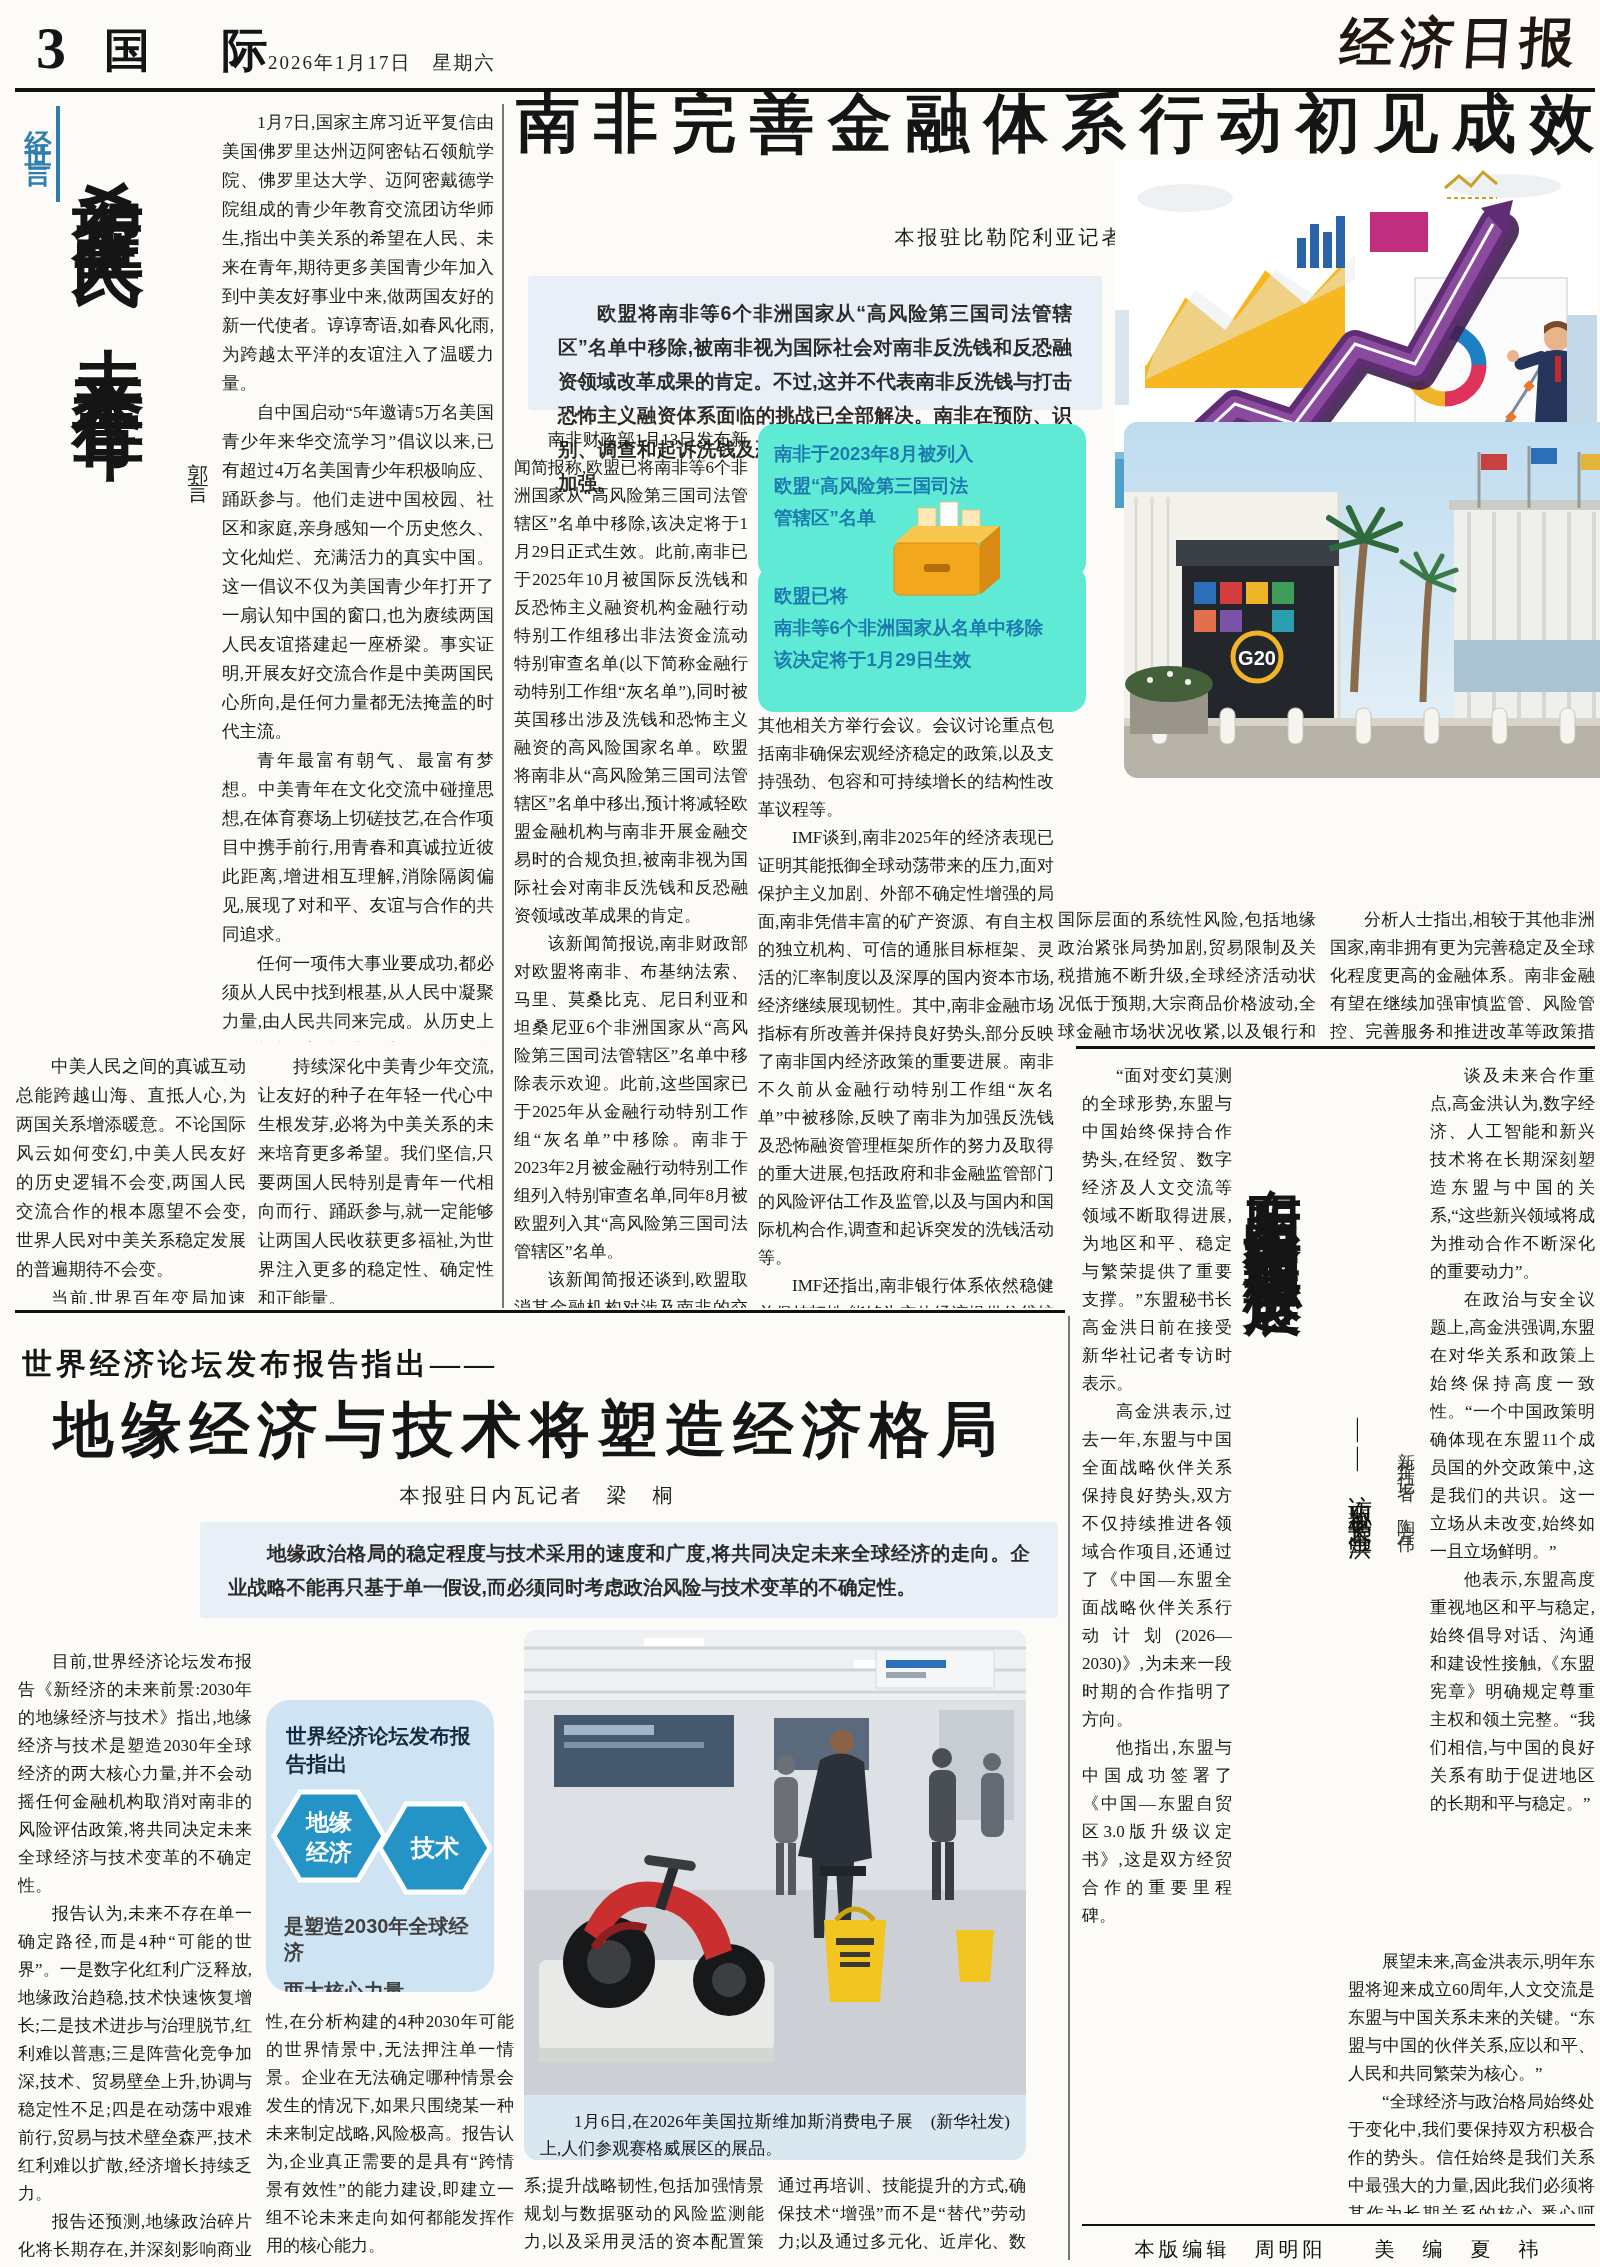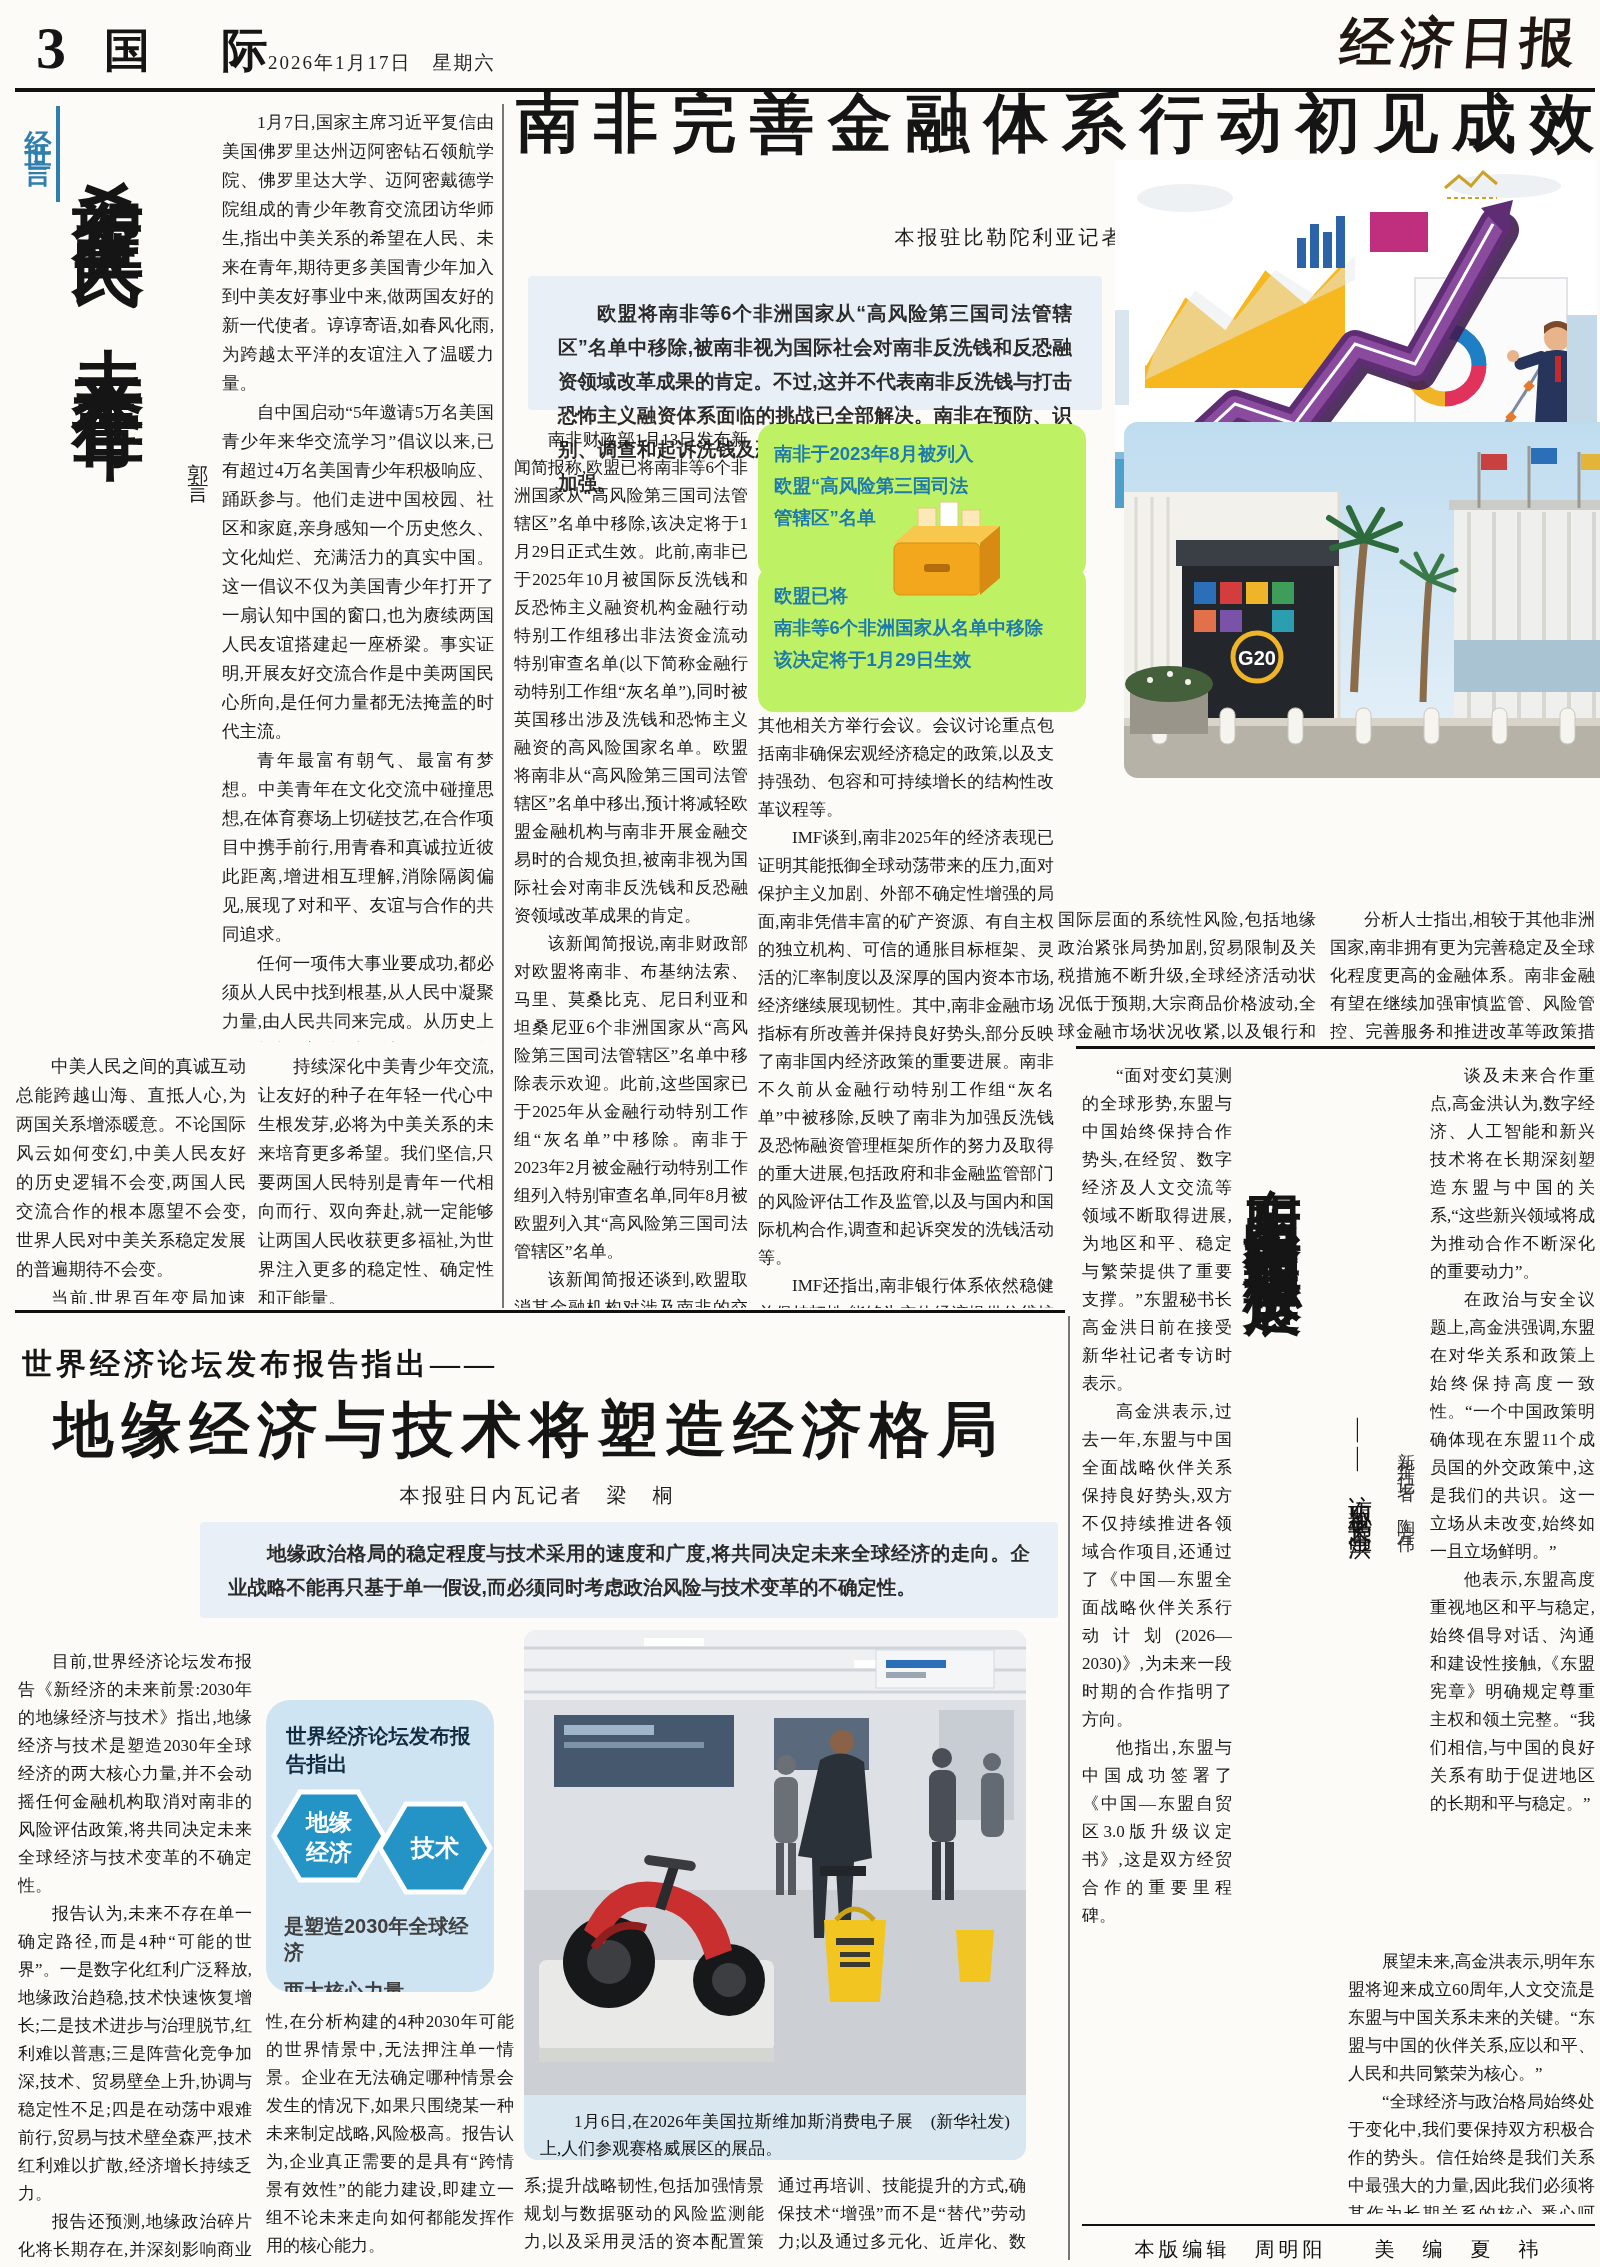--- a/index.html
+++ b/index.html
@@ -23,21 +23,21 @@
   .vert{writing-mode:vertical-rl;text-orientation:mixed;}
   .op-label{font-size:27px;font-weight:bold;letter-spacing:14px;}
   .op-headline{font-size:72px;font-weight:bold;letter-spacing:16px;line-height:1;}
   .op-author{font-size:21px;letter-spacing:18px;color:#222;}
   
   .main-hl{font-size:64px;font-weight:bold;letter-spacing:14px;text-align:center;line-height:1;white-space:nowrap;}
   .byline{font-size:20px;text-align:center;letter-spacing:3px;color:#1c1c1c;}
   .lede{background:#e9eff6;border-radius:4px;}
   .lede p{margin:0;padding:20px 30px;font-family:"Liberation Sans","DejaVu Sans",sans-serif;
           font-weight:600;font-size:19.5px;line-height:34px;text-align:justify;text-indent:2em;color:#2b2b2b;}
-  .infobox{background:#bef264;border-radius:16px;color:#1d7aae;overflow:hidden;
+  .infobox{background:#5eead4;border-radius:16px;color:#1d7aae;overflow:hidden;
            font-family:"Liberation Sans","DejaVu Sans",sans-serif;}
   .infobox p{margin:0;font-size:18.5px;line-height:32px;font-weight:600;text-indent:0;}
   .caption-block{border-radius:14px;overflow:hidden;background:#d9e7f0;}
   .caption{background:#d9e7f0;font-size:17px;line-height:27px;padding:9px 16px 10px 16px;text-align:justify;}
   .caption p{margin:0;text-indent:2em;}
   .caption .credit{float:right;text-indent:0;padding-left:18px;}
   
   .asean-hl{font-size:58px;font-weight:bold;letter-spacing:8px;line-height:1;}
   .asean-sub{font-size:24px;letter-spacing:5px;}
   .asean-rep{font-size:18px;letter-spacing:8px;color:#333;}
@@ -71,21 +71,21 @@
       <p>1月7日,国家主席习近平复信由美国佛罗里达州迈阿密钻石领航学院、佛罗里达大学、迈阿密戴德学院组成的青少年教育交流团访华师生,指出中美关系的希望在人民、未来在青年,期待更多美国青少年加入到中美友好事业中来,做两国友好的新一代使者。谆谆寄语,如春风化雨,为跨越太平洋的友谊注入了温暖力量。</p>
       <p>自中国启动“5年邀请5万名美国青少年来华交流学习”倡议以来,已有超过4万名美国青少年积极响应、踊跃参与。他们走进中国校园、社区和家庭,亲身感知一个历史悠久、文化灿烂、充满活力的真实中国。这一倡议不仅为美国青少年打开了一扇认知中国的窗口,也为赓续两国人民友谊搭建起一座桥梁。事实证明,开展友好交流合作是中美两国民心所向,是任何力量都无法掩盖的时代主流。</p>
       <p>青年最富有朝气、最富有梦想。中美青年在文化交流中碰撞思想,在体育赛场上切磋技艺,在合作项目中携手前行,用青春和真诚拉近彼此距离,增进相互理解,消除隔阂偏见,展现了对和平、友谊与合作的共同追求。</p>
       <p>任何一项伟大事业要成功,都必须从人民中找到根基,从人民中凝聚力量,由人民共同来完成。从历史上的“乒乓外交”打破坚冰,到如今“5年5万”倡议搭建桥梁,一段段佳话印证着国之交在于民相亲的朴素道理。</p>
     </div>
   <div class="abs body-text kai" style="left:16px;top:1052px;width:230px;height:252px;">
       <p>中美人民之间的真诚互动总能跨越山海、直抵人心,为两国关系增添暖意。不论国际风云如何变幻,中美人民友好的历史逻辑不会变,两国人民交流合作的根本愿望不会变,世界人民对中美关系稳定发展的普遍期待不会变。</p>
       <p>当前,世界百年变局加速演进,中美关系能否行稳致远、健康稳定发展,攸关两国人民福祉与人类前途命运。越是风急浪高,越需要青年一代挺膺担当。</p>
     </div>
   <div class="abs body-text kai" style="left:258px;top:1052px;width:236px;height:252px;">
-      <p>持续深化中美青少年交流,让友好的种子在年轻一代心中生根发芽,必将为中美关系的未来培育更多希望。我们坚信,只要两国人民特别是青年一代相向而行、双向奔赴,就一定能够让两国人民收获更多福祉,为世界注入更多的稳定性、确定性和正能量。</p>
+      <p>持续深化中美青少年交流,让友好的种子在年轻一代心中生根发芽,必将为中美关系的未来培育更多希望。我们坚信,只要两国人民特别是青年一代相向而行、踊跃参与,就一定能够让两国人民收获更多福祉,为世界注入更多的稳定性、确定性和正能量。</p>
     </div>
   <div class="abs vline" style="left:502px;top:104px;height:1204px;"></div>
 
   <div class="abs main-hl" style="left:516px;top:92px;width:1079px;">南非完善金融体系行动初见成效</div>
   <div class="abs byline" style="left:516px;top:224px;width:1079px;">本报驻比勒陀利亚记者　杨海泉</div>
   <div class="abs lede" style="left:528px;top:276px;width:574px;height:134px;">
     <p>欧盟将南非等6个非洲国家从“高风险第三国司法管辖区”名单中移除,被南非视为国际社会对南非反洗钱和反恐融资领域改革成果的肯定。不过,这并不代表南非反洗钱与打击恐怖主义融资体系面临的挑战已全部解决。南非在预防、识别、调查和起诉洗钱及恐怖主义融资等环节的努力仍需持续加强。</p>
   </div>
 
   <div class="abs" style="left:1115px;top:160px;width:482px;height:348px;">

